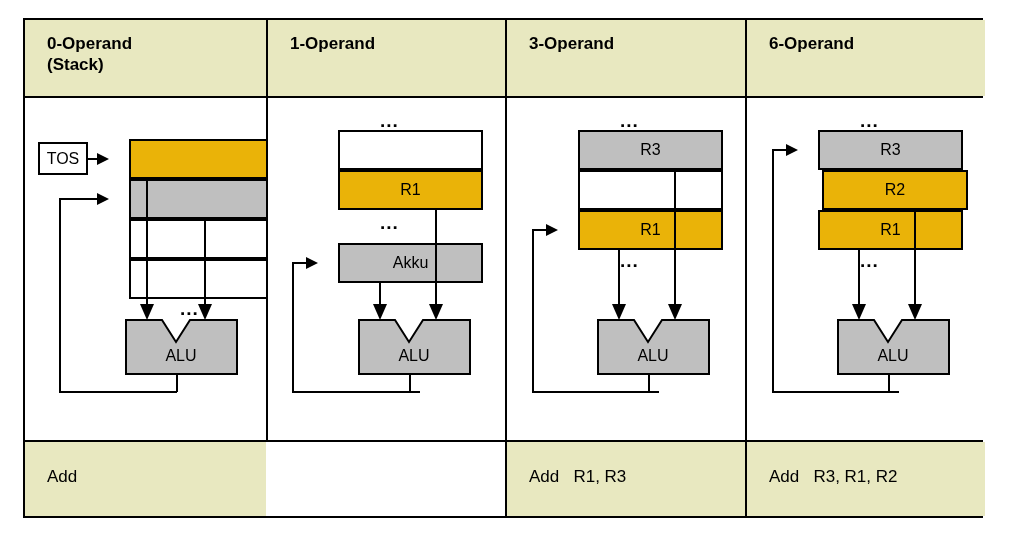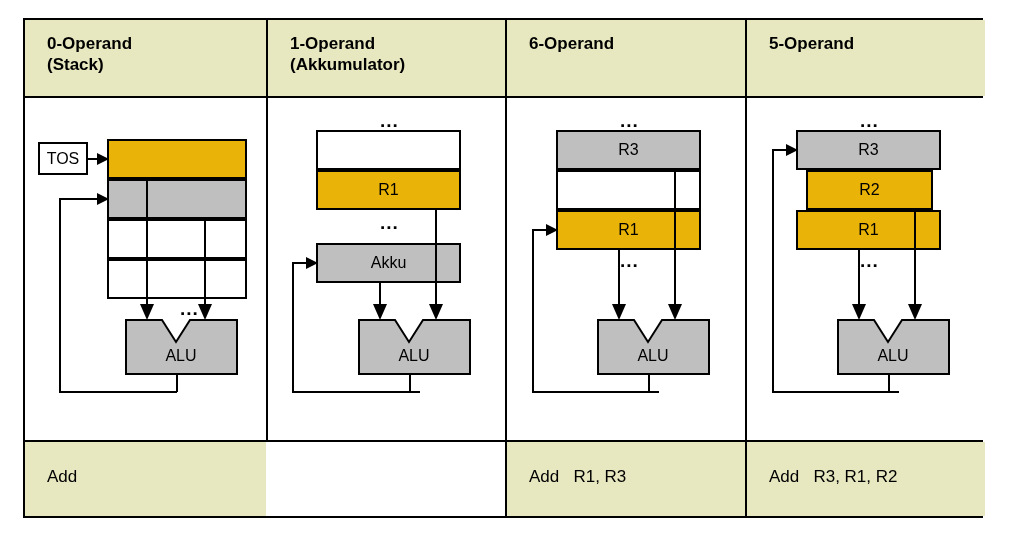--- a/index.html
+++ b/index.html
@@ -32,21 +32,21 @@
            color:#000;line-height:21px;white-space:pre;}
   .ftr-txt{position:absolute;left:22px;top:25px;font-size:17px;color:#000;
            white-space:pre;}
 
   
   .diag{position:absolute;left:0;top:0;width:100%;height:100%;}
   .svgwrap{position:absolute;left:0;top:0;}
 
   .box{position:absolute;box-sizing:border-box;border:2px solid #000;
        font-size:16px;color:#000;display:flex;align-items:center;
-       justify-content:center;}
+       justify-content:center;margin-left:22px;}
   .fill-white{background:#ffffff;}
   .fill-light{background:#eab308;}
   .fill-dark {background:#bfbfbf;}
 
   .dots{position:absolute;font-size:19px;font-weight:bold;color:#000;
         letter-spacing:1px;line-height:10px;}
 
   .tos{position:absolute;box-sizing:border-box;border:2px solid #000;
        background:#fff;font-size:16px;display:flex;align-items:center;
        justify-content:center;}
@@ -55,27 +55,27 @@
 <body>
 
 <div id="stage">
  <div class="tbl">
 
   <div class="hdr-row">
     <div class="cell c0">
       <div class="hdr-txt"><span>0-Operand</span><br><span>(Stack)</span></div>
     </div>
     <div class="cell c1">
-      <div class="hdr-txt"><span>1-Operand</span><br><span>(Akkumulator)</span></div>
+      <div class="hdr-txt"><span>1-Operand</span><br></div>
     </div>
     <div class="cell c2">
+      <div class="hdr-txt">3-Operand</div>
+    </div>
+    <div class="cell c3">
       <div class="hdr-txt">6-Operand</div>
-    </div>
-    <div class="cell c3">
-      <div class="hdr-txt">5-Operand</div>
     </div>
   </div>
 
   <div class="body-row">
 
     <div class="cell c0">
       <div class="diag">
 
         <div class="tos" style="left:13px;top:44px;width:50px;height:33px;">
           <span>TOS</span>
@@ -192,21 +192,21 @@
     </div>
 
     <div class="cell c3">
       <div class="diag">
 
         <div class="dots" style="left:113px;top:18px;">...</div>
 
         <div class="box fill-dark" style="left:49px;top:32px;width:145px;height:40px;">
           <span>R3</span>
         </div>
-        <div class="box fill-light" style="left:59px;top:72px;width:127px;height:40px;">
+        <div class="box fill-light" style="left:53px;top:72px;width:146px;height:40px;">
           <span>R2</span>
         </div>
         <div class="box fill-light" style="left:49px;top:112px;width:145px;height:40px;">
           <span>R1</span>
         </div>
 
         <div class="dots" style="left:113px;top:158px;">...</div>
 
         <svg class="svgwrap" width="240" height="344">
 

